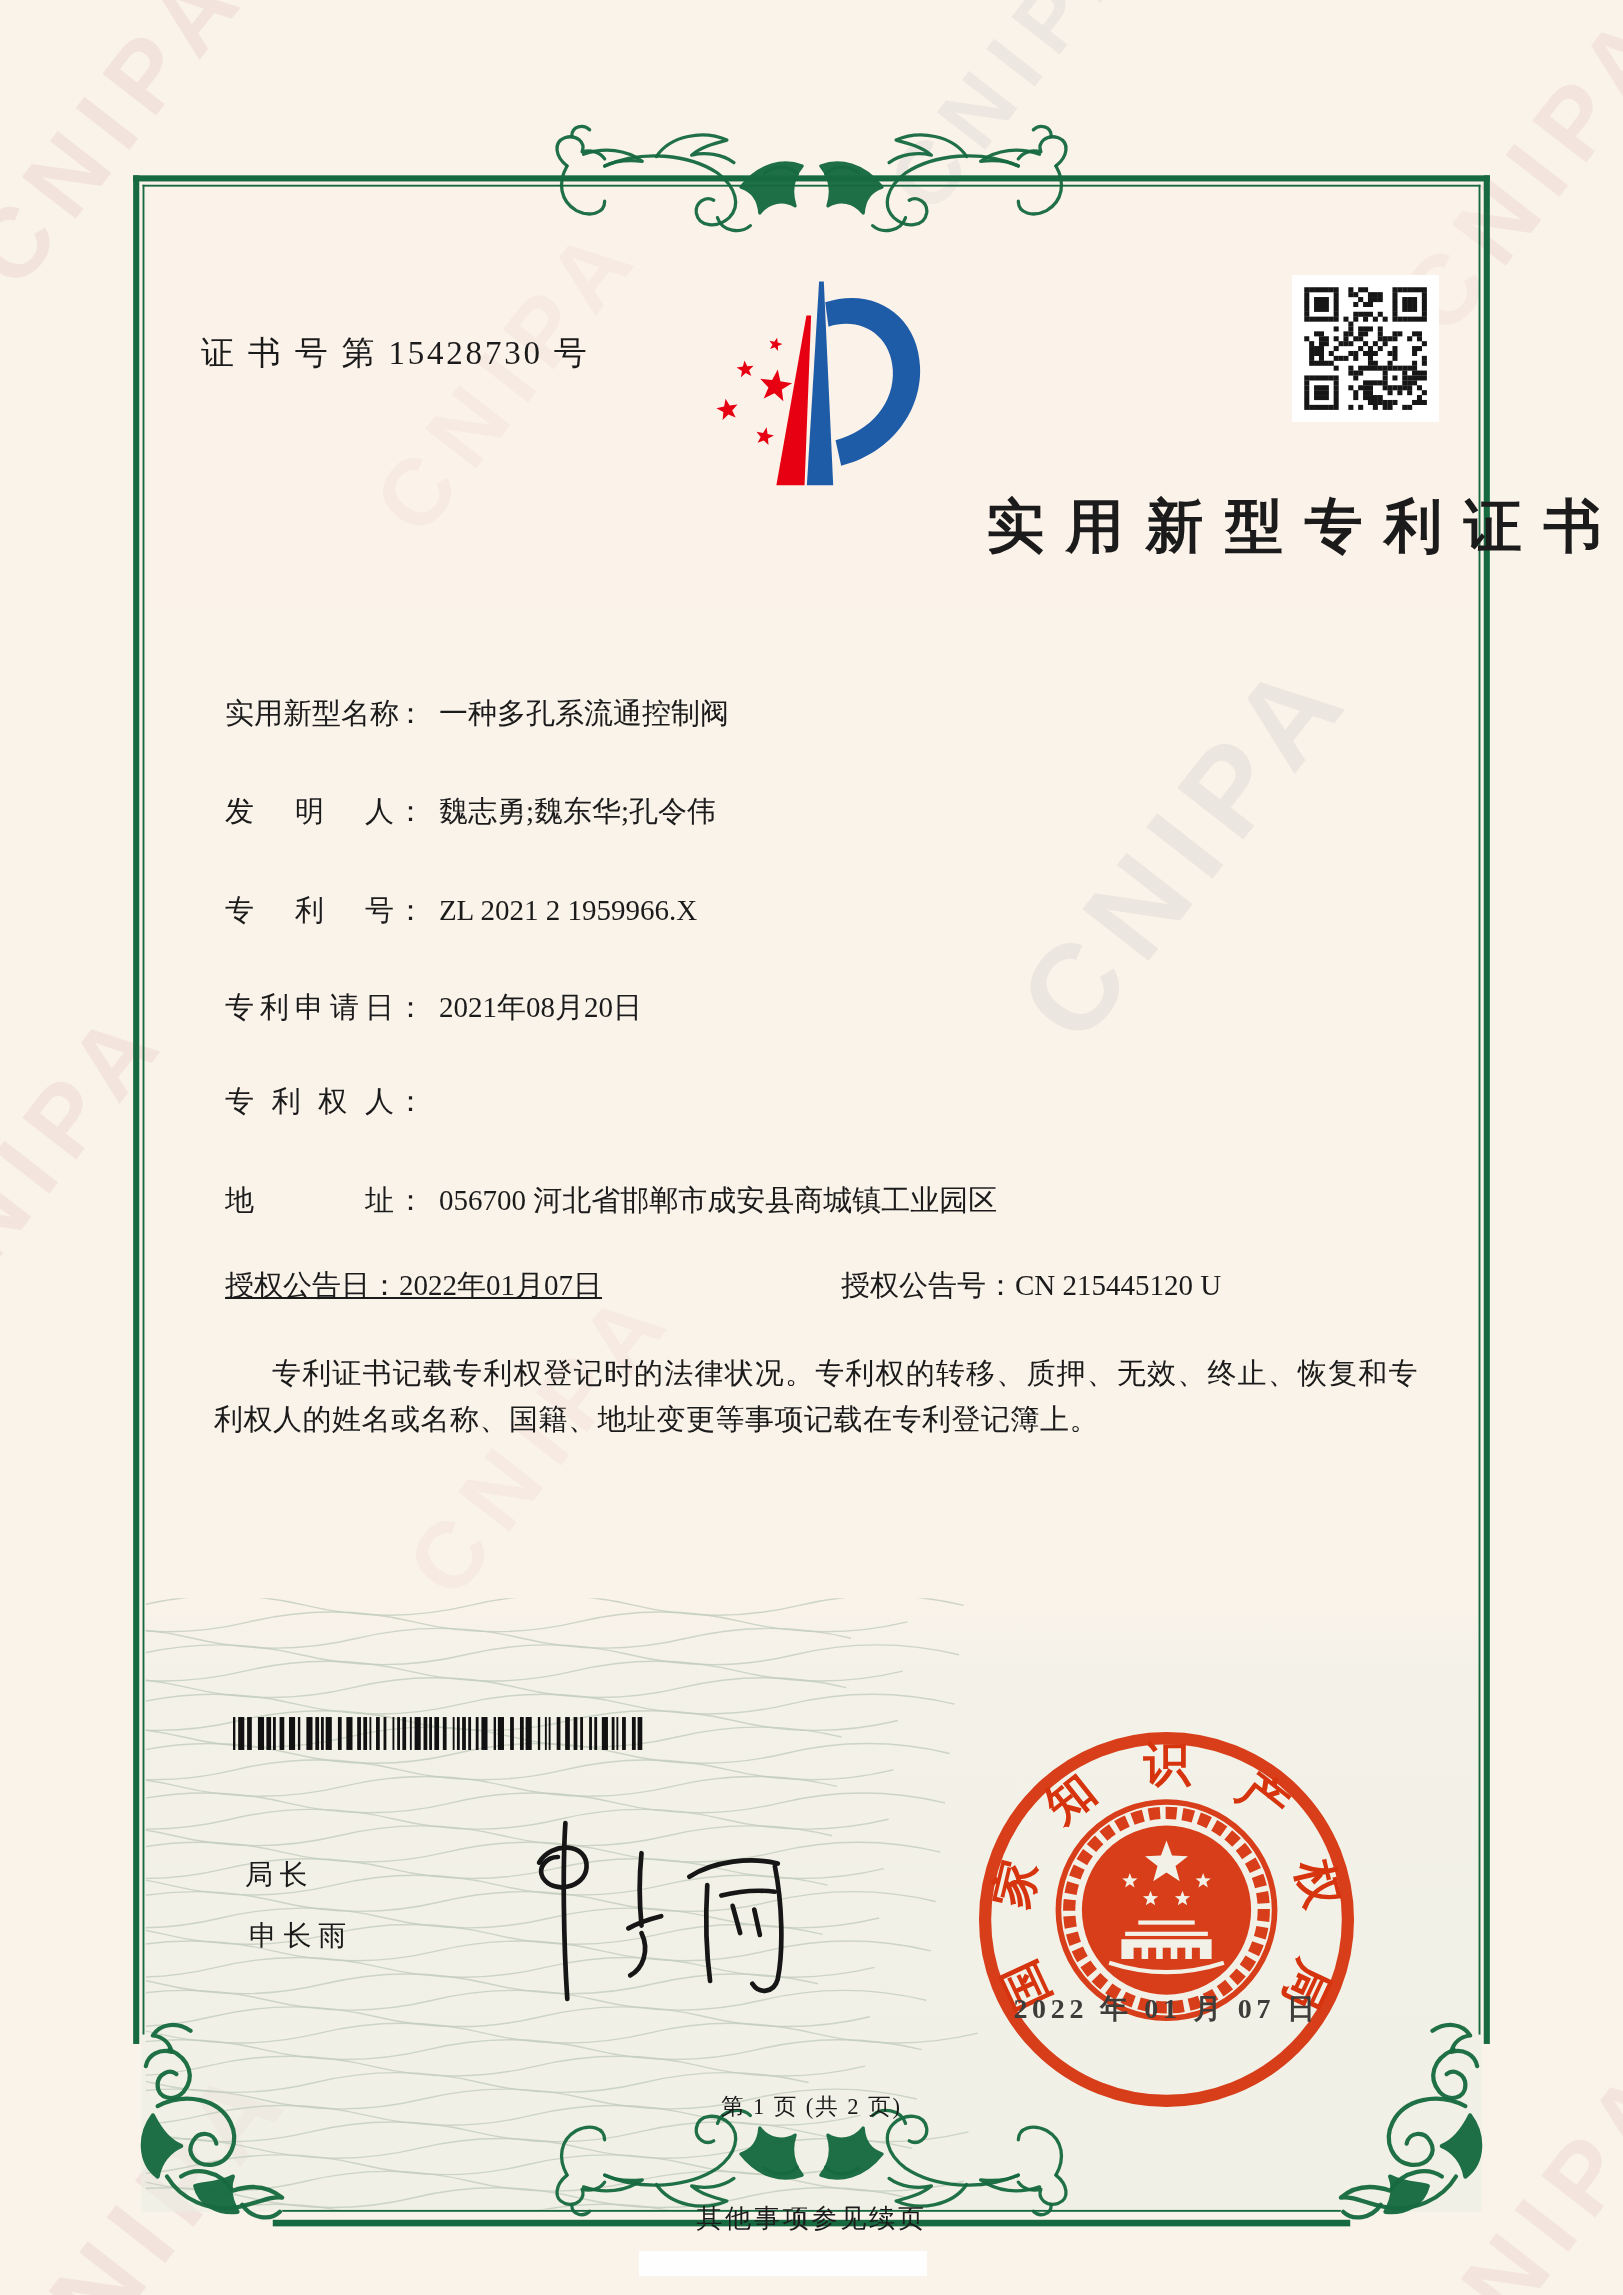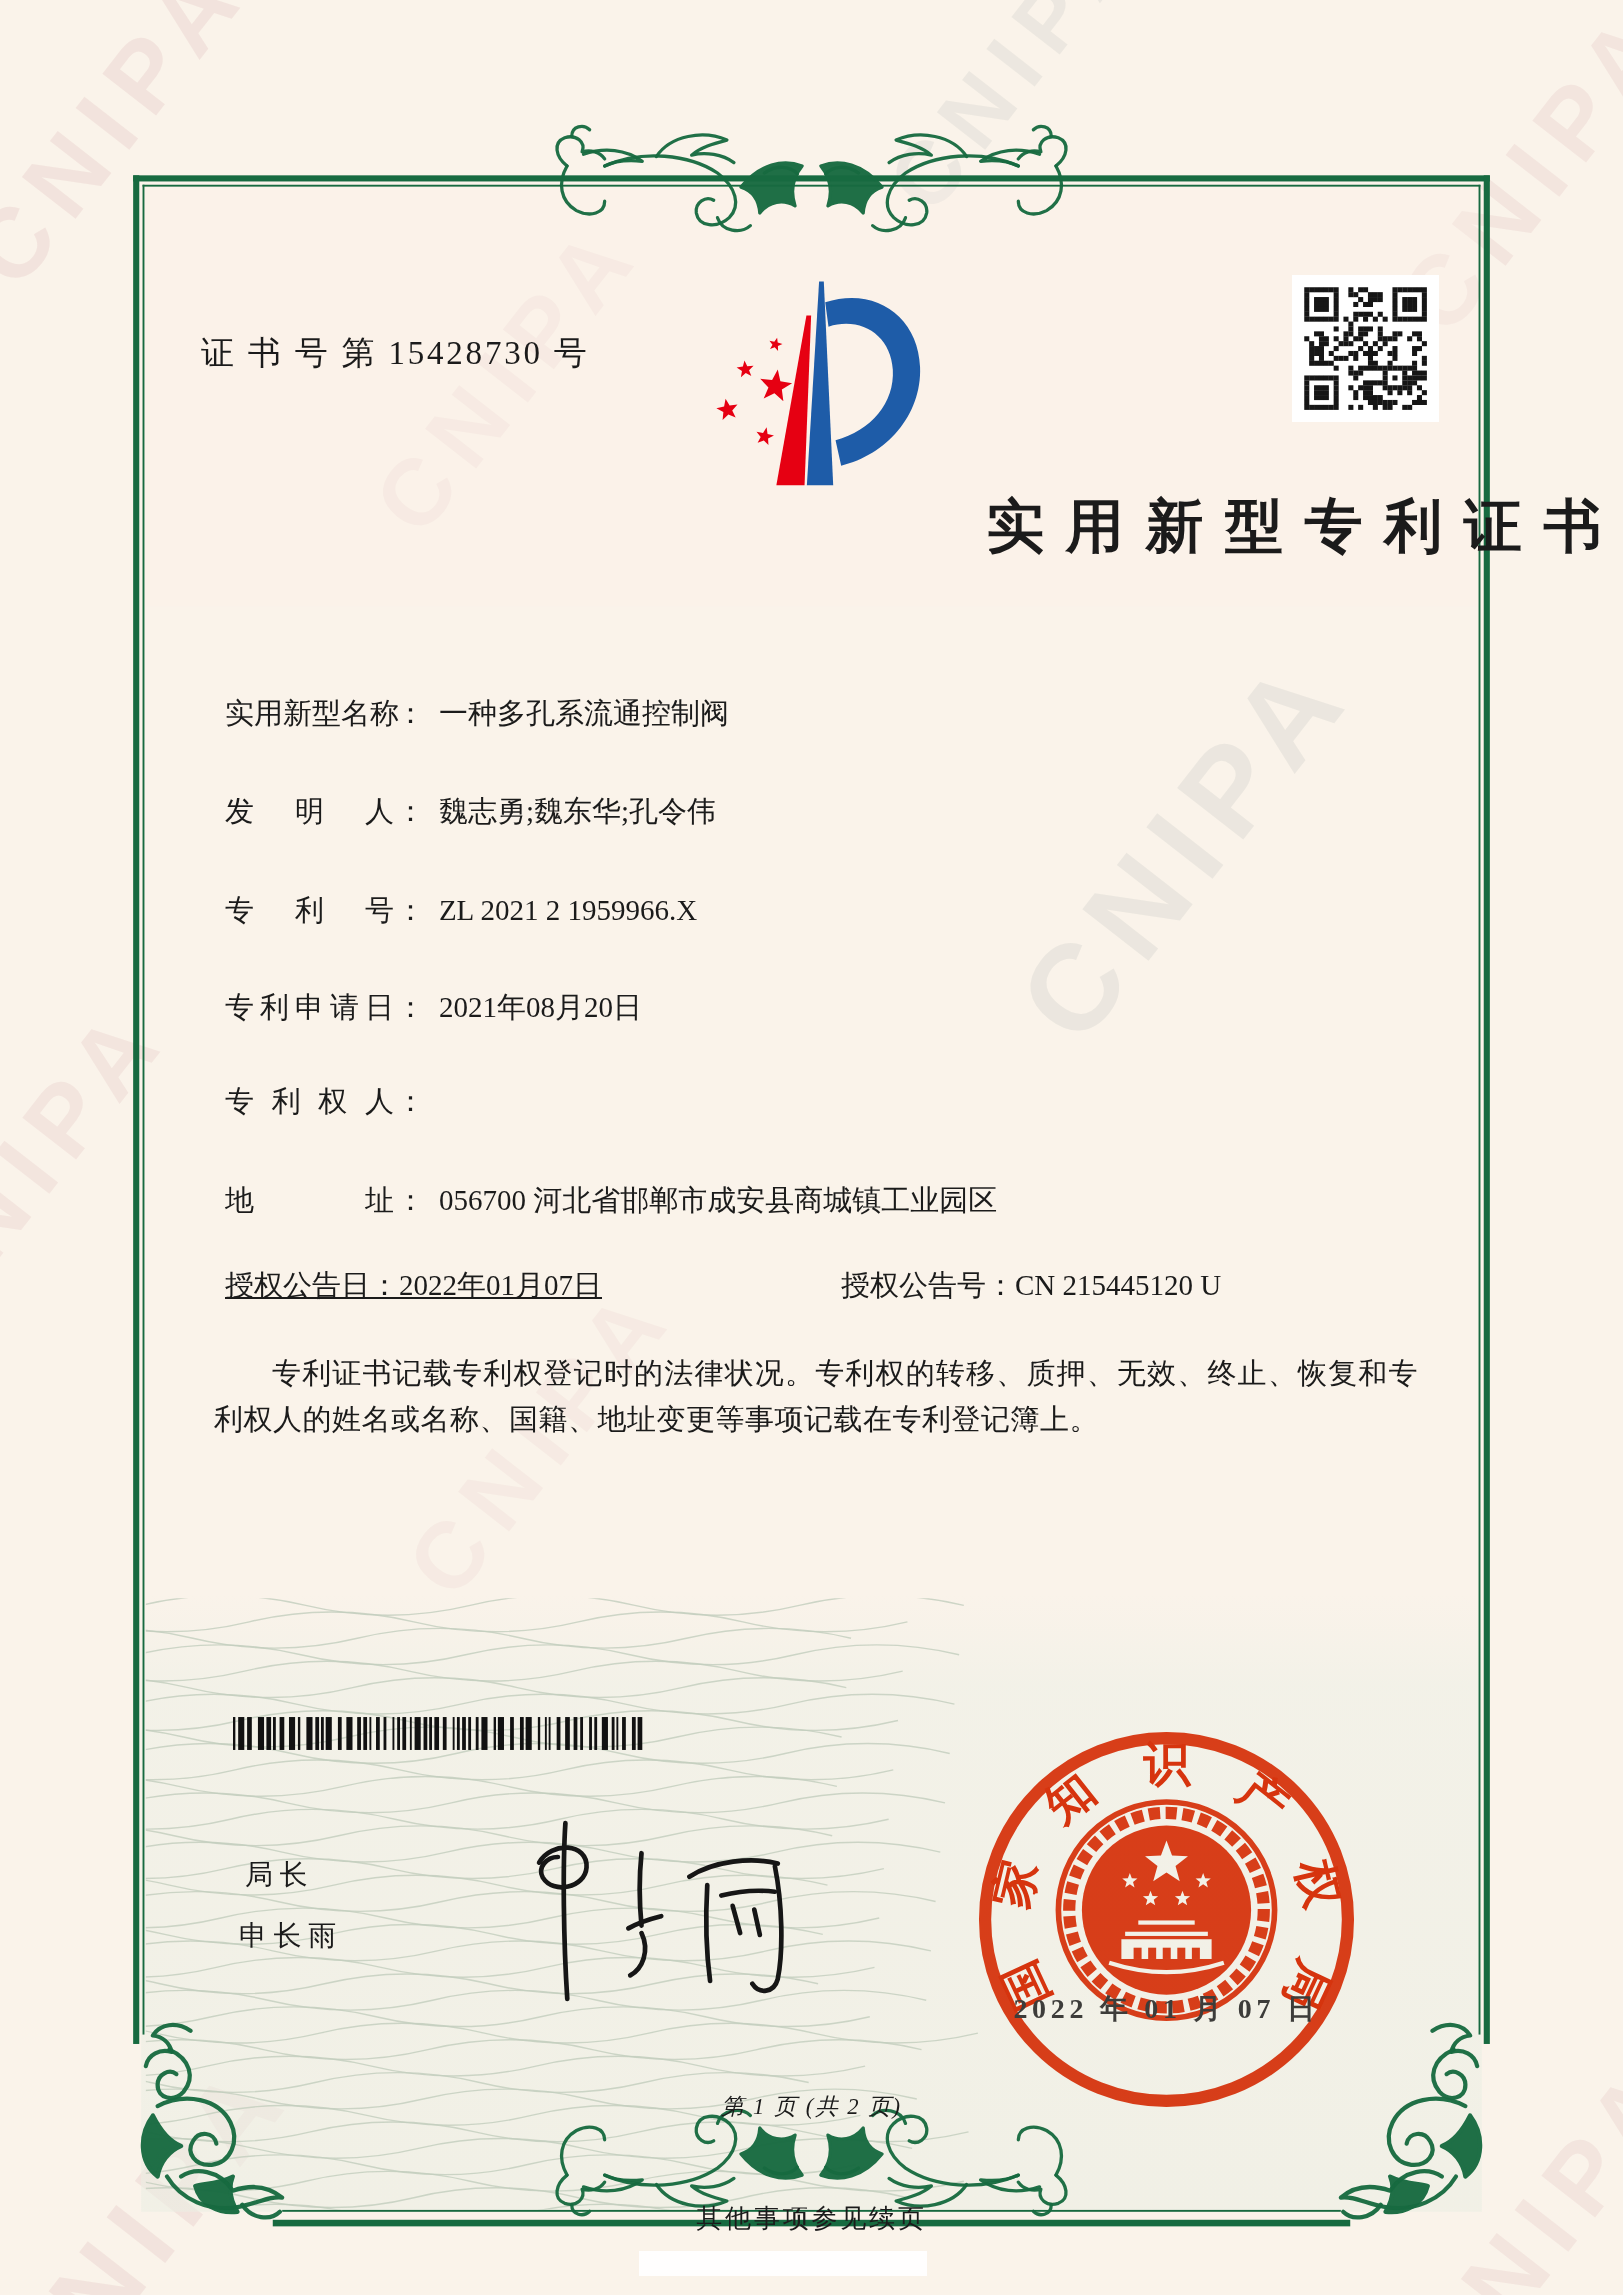--- a/index.html
+++ b/index.html
@@ -17,30 +17,30 @@
   .flabel{display:flex;justify-content:space-between;width:169px;}
   .fcolon{margin-left:1.9px;}
   .fvalue{margin-left:14px;white-space:nowrap;}
   .grantrow{position:absolute;left:225px;top:1266px;font-size:29px;line-height:39px;white-space:nowrap;text-decoration:underline;}
   .grant2{position:absolute;left:616px;}
   .paras{position:absolute;left:214px;top:1350px;width:1204px;font-size:29px;line-height:46px;
          text-align:justify;letter-spacing:0.5px;}
   .paras p{margin:0;text-indent:58px;}
   .dirtitle{left:245px;top:1856px;font-size:28px;font-family:"Liberation Sans","DejaVu Sans",sans-serif;
             font-weight:500;letter-spacing:6.6px;}
-  .dirname{left:239px;top:1917px;font-size:28px;font-family:"Liberation Sans","DejaVu Sans",sans-serif;
+  .dirname{left:249px;top:1917px;font-size:28px;font-family:"Liberation Sans","DejaVu Sans",sans-serif;
            font-weight:500;letter-spacing:6.6px;}
   #qrbox{left:1292px;top:275px;width:147px;height:147px;background:#ffffff;}
   #barcode{left:233px;top:1717px;width:414px;height:33px;}
   #sigbox{left:477px;top:1810px;width:329px;height:202px;}
   #sealbox{left:955px;top:1708px;width:423px;height:423px;z-index:4;mix-blend-mode:multiply;}
   .sealchar{position:absolute;font-size:47px;font-weight:bold;transform-origin:center;}
   .sealdate{position:absolute;left:0;top:282px;width:100%;text-align:center;font-size:28px;
             letter-spacing:4.7px;color:#404040;font-weight:bold;}
-  .footer{left:0;top:2091px;width:100%;text-align:center;font-size:22.6px;letter-spacing:1.9px;font-style:italic;}
+  .footer{left:0;top:2091px;width:100%;text-align:center;font-size:22.6px;letter-spacing:1.9px;}
   .whitestrip{left:639px;top:2251px;width:288px;height:25.4px;background:#ffffff;opacity:.92;z-index:2;}
   .note{left:0;top:2201px;width:100%;text-align:center;font-size:26px;letter-spacing:2.8px;z-index:3;}
 </style>
 </head>
 <body>
 
 <div class="page">
 
   <div id="wmlayer" class="abs" style="left:0;top:0;width:100%;height:100%;z-index:1;">
       <div class="wm" style="left: 108px; top: 122px; font-size: 99px; color: rgb(238, 218, 213); opacity: 0.6; transform: translate(-50%, -50%) rotate(-52deg);">CNIPA</div>

